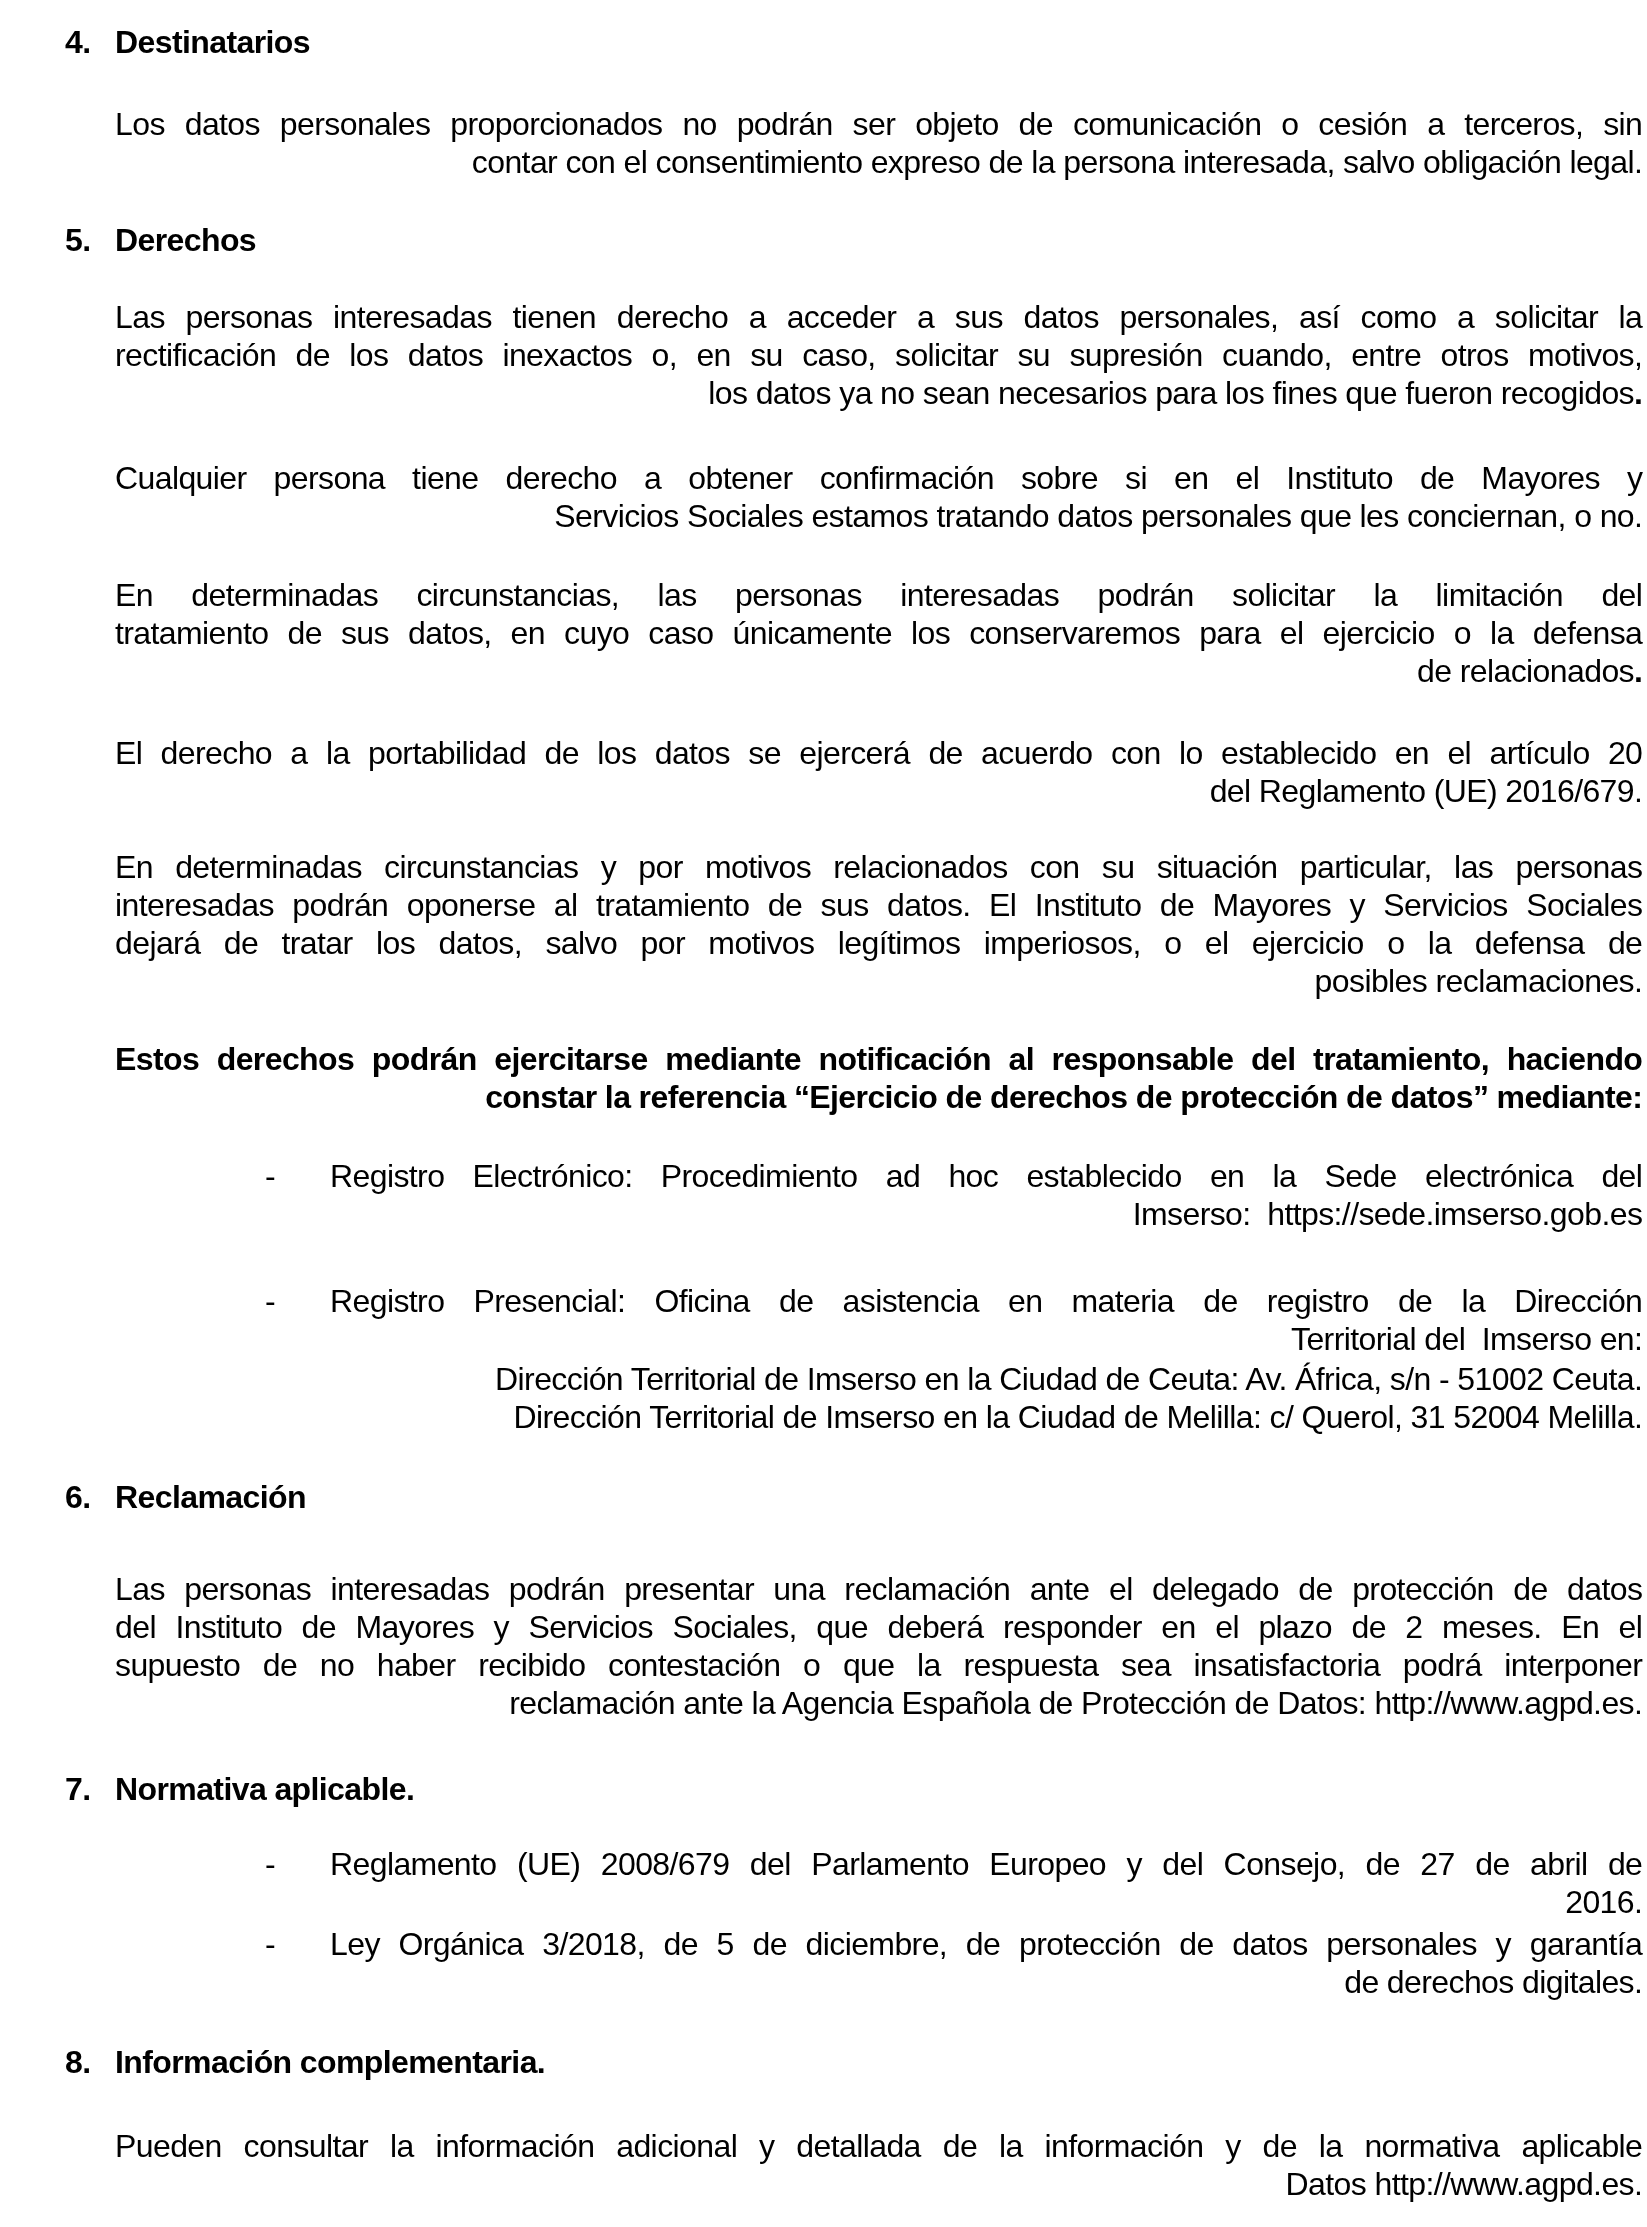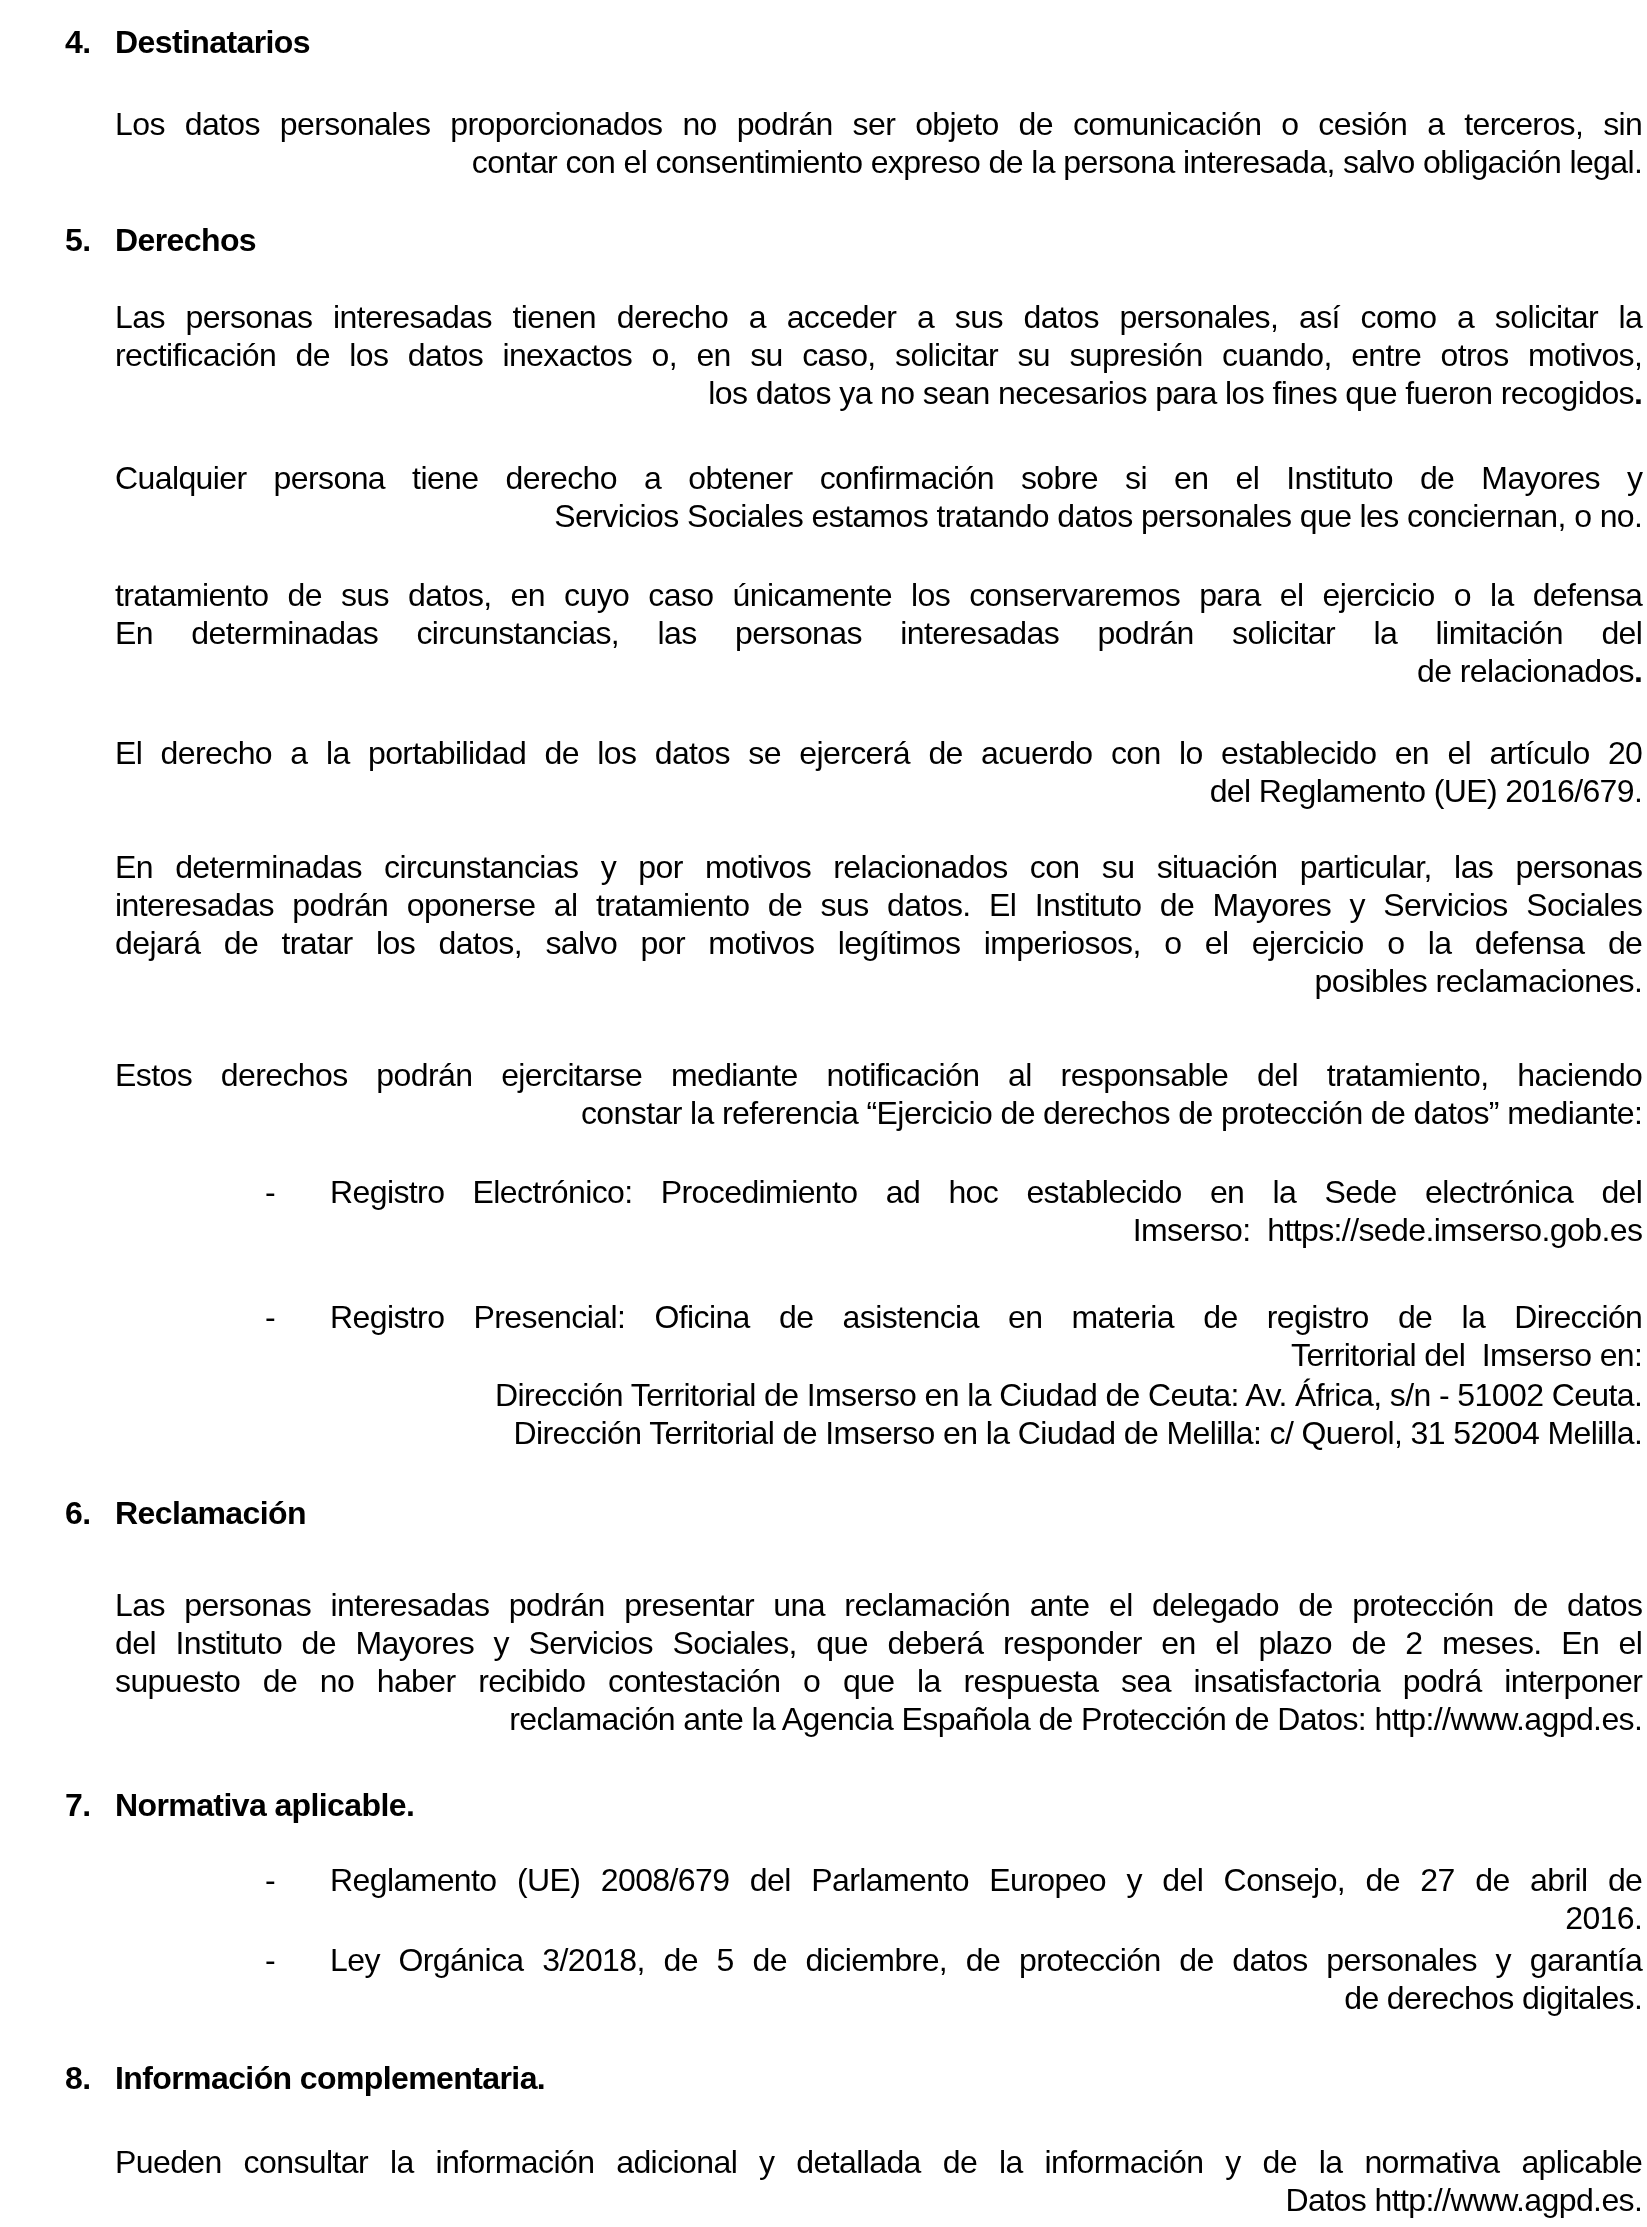--- a/index.html
+++ b/index.html
@@ -29,21 +29,21 @@
 
   
   .mt-h4  { margin-top: 22.6px; }
   .mt-p4  { margin-top: 44px; }
   .mt-h5  { margin-top: 40px; }
   .mt-p5a { margin-top: 47px; }
   .mt-p5b { margin-top: 39px; }
   .mt-p5c { margin-top: 41px; }
   .mt-p5d { margin-top: 44px; }
   .mt-p5e { margin-top: 38px; }
-  .mt-p5f { margin-top: 56px; }
+  .mt-p5f { margin-top: 40px; font-weight: bold; }
   .mt-b1  { margin-top: 41px; }
   .mt-b2  { margin-top: 49px; }
   .mt-a1  { margin-top: 2.4px; }
   .mt-a2  { margin-top: 0; }
   .mt-h6  { margin-top: 42px; }
   .mt-p6  { margin-top: 54px; }
   .mt-h7  { margin-top: 48px; }
   .mt-b3  { margin-top: 37px; }
   .mt-b4  { margin-top: 4px; }
   .mt-h8  { margin-top: 42px; }
@@ -70,22 +70,22 @@
   <div class="para mt-p5b">
     <div class="jline">Las personas interesadas tienen derecho a acceder a sus datos personales, así como a solicitar la</div>
     <div class="jline">rectificación de los datos inexactos o, en su caso, solicitar su supresión cuando, entre otros motivos,</div>
     <div class="lline"><span>los datos ya no sean necesarios para los fines que fueron recogidos</span><span class="bold-dot">.</span></div>
   </div>
   <div class="para mt-p5a">
     <div class="jline">Cualquier persona tiene derecho a obtener confirmación sobre si en el Instituto de Mayores y</div>
     <div class="lline">Servicios Sociales estamos tratando datos personales que les conciernan, o no.</div>
   </div>
   <div class="para mt-p5c">
+    <div class="jline">En determinadas circunstancias, las personas interesadas podrán solicitar la limitación del</div>
     <div class="jline">tratamiento de sus datos, en cuyo caso únicamente los conservaremos para el ejercicio o la defensa</div>
-    <div class="jline">En determinadas circunstancias, las personas interesadas podrán solicitar la limitación del</div>
     <div class="lline"><span>de relacionados</span><span class="bold-dot">.</span></div>
   </div>
   <div class="para mt-p5d">
     <div class="jline">El derecho a la portabilidad de los datos se ejercerá de acuerdo con lo establecido en el artículo 20</div>
     <div class="lline">del Reglamento (UE) 2016/679.</div>
   </div>
   <div class="para mt-p5e">
     <div class="jline">En determinadas circunstancias y por motivos relacionados con su situación particular, las personas</div>
     <div class="jline">interesadas podrán oponerse al tratamiento de sus datos. El Instituto de Mayores y Servicios Sociales</div>
     <div class="jline">dejará de tratar los datos, salvo por motivos legítimos imperiosos, o el ejercicio o la defensa de</div>

